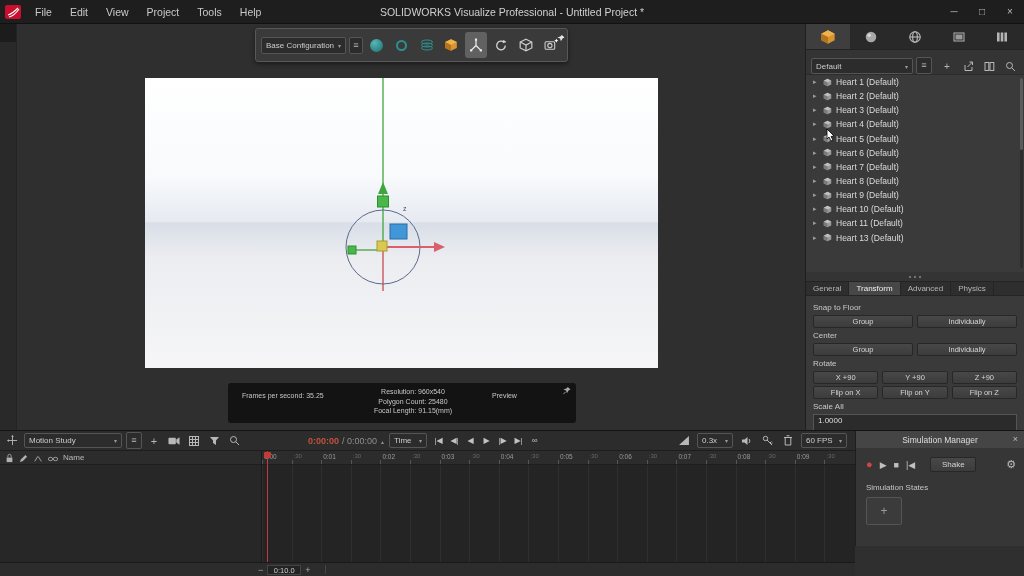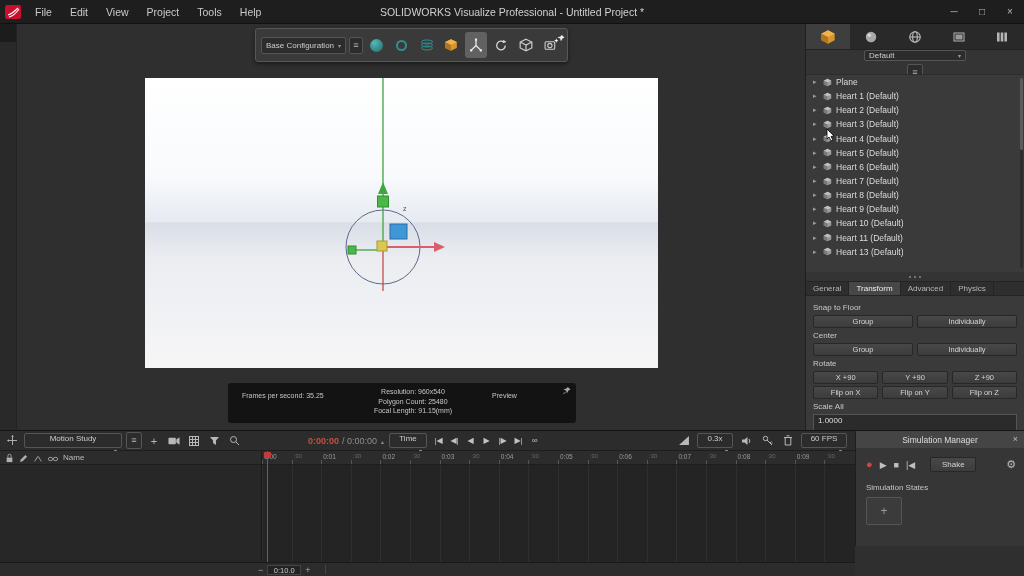--- a/index.html
+++ b/index.html
@@ -49,21 +49,21 @@
     background:radial-gradient(circle at 35% 30%, #55b7b7, #1d6c6c); }
   .teal-ring { width:11px; height:11px; border-radius:50%; border:2px solid #2f8f8f; }
   .toolbar-pin { position:absolute; top:0px; right:2px; }
 
   
   .rpanel { position:absolute; left:805px; top:24px; width:219px; height:406px; background:#343434;
     border-left:1px solid #1e1e1e; display:flex; flex-direction:column; }
   .ptabs { height:26px; display:flex; background:#292929; border-bottom:1px solid #222; }
   .ptab { flex:1; display:flex; align-items:center; justify-content:center; }
   .ptab.active { background:#3e3e3e; }
-  .collection-row { height:24px; display:flex; align-items:center; padding:0 5px; gap:3px;flex-direction:column; }
+  .collection-row { height:24px; display:flex; align-items:flex-end; padding:0 5px; gap:3px; }
   .collection-row .sel { width:102px; height:16px; }
   .icon-btn { width:18px; height:16px; display:flex; align-items:center; justify-content:center;
     border-radius:2px; color:#b8b8b8; font-size:10px; }
   .tree { height:198px; background:#3a3a3a; position:relative; overflow:hidden; border-top:1px solid #2c2c2c; }
   .tree-row { height:14.15px; display:flex; align-items:center; padding-left:7px; gap:4px; }
   .tree-arrow { color:#9a9a9a; font-size:7px; width:6px; }
   .tree-label { color:#dcdcdc; font-size:8.5px; }
   .vscroll { position:absolute; right:1px; top:3px; width:3px; height:190px; background:#2d2d2d; border-radius:2px; }
   .vthumb { position:absolute; top:0; width:3px; height:72px; background:#5c5c5c; border-radius:2px; }
   .splitter { height:9px; display:flex; align-items:center; justify-content:center; gap:3px; background:#343434; }
@@ -77,21 +77,21 @@
   .btn { flex:1; height:13px; background:linear-gradient(#484848,#3c3c3c); border:1px solid #272727;
     border-radius:2px; color:#d5d5d5; font-size:7.5px; font-family:inherit; padding:0; line-height:11px; }
   .scale-box { height:20px; background:#2b2b2b; border:1px solid #555; border-radius:0; color:#ddd;
     font-size:8px; padding:0 4px; line-height:12px; margin-top:1px; }
 
   
   .timeline { position:absolute; left:0; top:430px; width:855px; height:146px; background:#2c2c2c;
     border-top:1px solid #141414; }
   .tl-toolbar { position:absolute; left:0; top:0; right:0; height:20px; display:flex; align-items:center;
     padding:0 4px; gap:4px; border-bottom:1px solid #1d1d1d; }
-  .tl-toolbar .sel { height:15px;flex-direction:column; }
+  .tl-toolbar .sel { height:15px; }
   .tl-icon { width:16px; height:16px; display:flex; align-items:center; justify-content:center; color:#b8b8b8; }
   .time-wrap { margin-left:62px; display:flex; align-items:baseline; gap:3px; }
   .time-cur { color:#c1523f; font-size:9px; font-weight:bold; }
   .time-tot { color:#8f8f8f; font-size:9px; }
   .time-up { color:#8f8f8f; font-size:5px; }
   .transport { display:flex; align-items:center; gap:1px; }
   .tr-btn { background:none; border:none; color:#c2c2c2; font-size:8px; width:15px; padding:0; font-family:inherit; }
   .tl-right { margin-left:auto; display:flex; align-items:center; gap:5px; padding-right:4px; }
   .tl-names { position:absolute; left:0; top:20px; width:262px; bottom:0; background:#272727; border-right:1px solid #191919; }
   .tl-names-header { height:14px; display:flex; align-items:center; gap:5px; padding:0 5px;
@@ -317,29 +317,20 @@
     </div>
     <div class="icon-btn">
       <svg width="11" height="11" viewBox="0 0 11 11">
         <circle cx="4.5" cy="4.5" r="3" fill="none" stroke="#b8b8b8"></circle>
         <line x1="7" y1="7" x2="10" y2="10" stroke="#b8b8b8"></line>
       </svg>
     </div>
   </div>
 
   <div class="tree" id="tree">
-      <div class="tree-row">
-        <span class="tree-arrow">▸</span>
-        <svg width="9" height="9" viewBox="0 0 12 12">
-    <path d="M6 1l5 2.5v5L6 11 1 8.5v-5z" fill="#9a9a9a"></path>
-    <path d="M6 1l5 2.5L6 6 1 3.5z" fill="#c0c0c0"></path>
-    <path d="M6 6v5L1 8.5v-5z" fill="#7a7a7a"></path>
-  </svg>
-        <span class="tree-label">Plane</span>
-      </div>
       <div class="tree-row">
         <span class="tree-arrow">▸</span>
         <svg width="9" height="9" viewBox="0 0 12 12">
     <path d="M6 1l5 2.5v5L6 11 1 8.5v-5z" fill="#9a9a9a"></path>
     <path d="M6 1l5 2.5L6 6 1 3.5z" fill="#c0c0c0"></path>
     <path d="M6 6v5L1 8.5v-5z" fill="#7a7a7a"></path>
   </svg>
         <span class="tree-label">Heart 1 (Default)</span>
       </div>
       <div class="tree-row">

